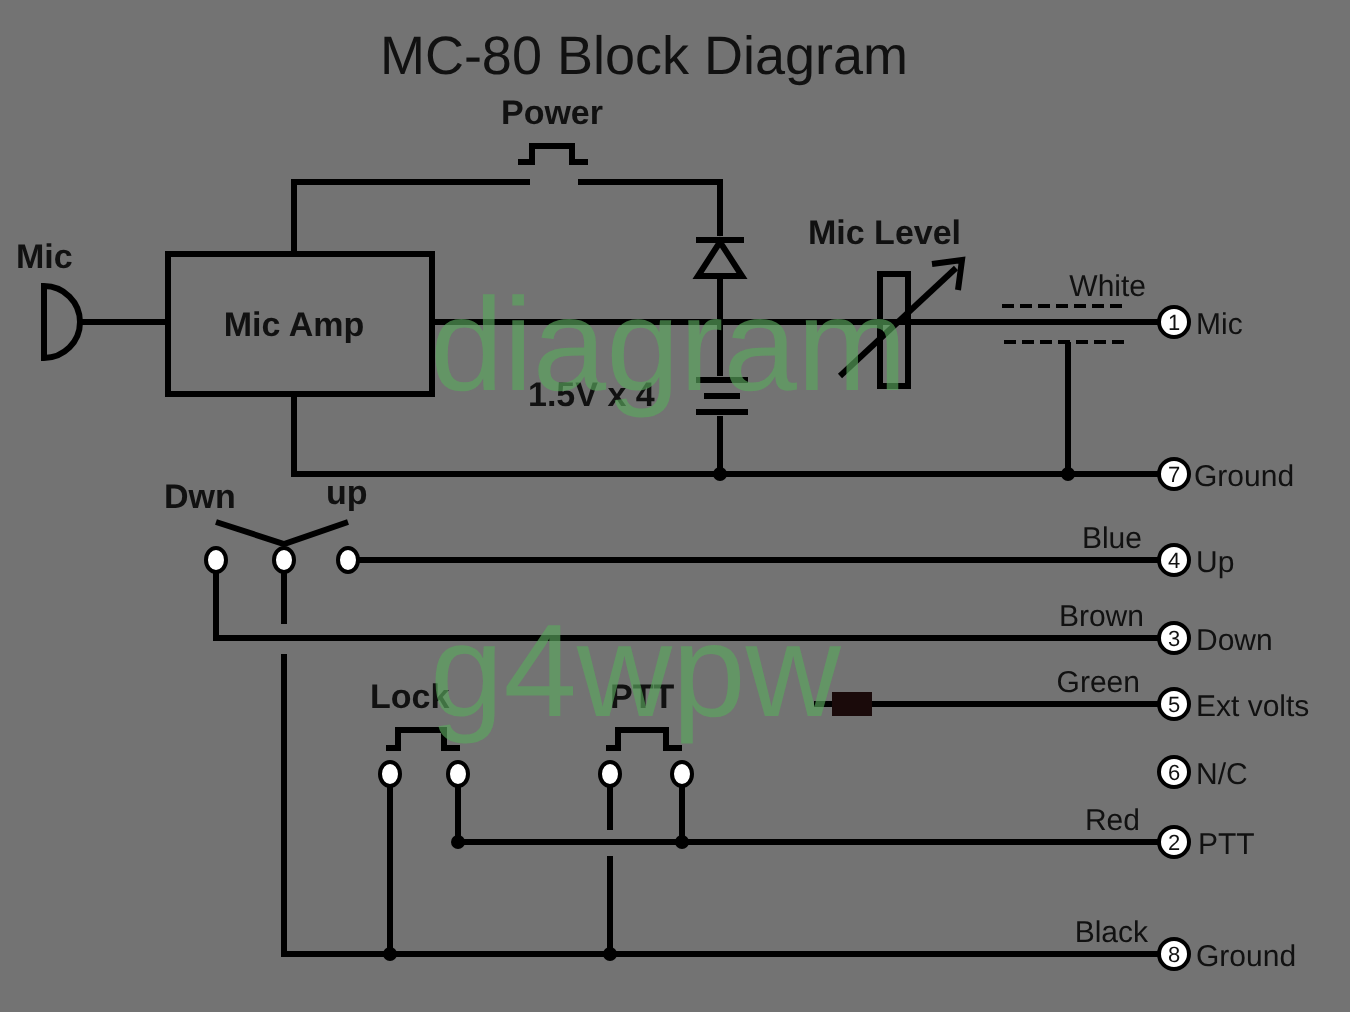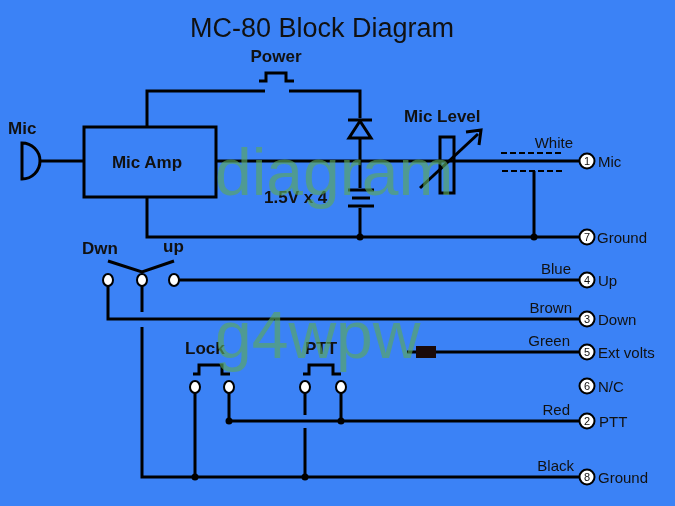--- a/index.html
+++ b/index.html
@@ -1,16 +1,16 @@
 <!DOCTYPE html>
 <html><head>
 <meta charset="utf-8">
 <style>
   html, body { margin: 0; padding: 0; background: #ffffff; }
-  #canvas { position: relative; width: 675px; height: 506px; overflow: hidden; background: #3b82f6; }
+  #canvas { position: relative; width: 675px; height: 506px; overflow: hidden; background: #737373; }
   svg { position: absolute; left: 0; top: 0; }
   .w { stroke: #000; stroke-width: 3; fill: none; stroke-linecap: butt; }
   .thin { stroke: #000; stroke-width: 2; fill: none; }
   .term { stroke: #000; stroke-width: 2; fill: #fff; }
   .dot { fill: #000; }
   .title { font-family: "Liberation Sans", sans-serif; font-size: 27px; fill: #111; }
   .bold { font-family: "Liberation Sans", sans-serif; font-weight: bold; font-size: 17px; fill: #111; }
   .lbl { font-family: "Liberation Sans", sans-serif; font-size: 15px; fill: #111; }
   .pin { font-family: "Liberation Sans", sans-serif; font-size: 11px; fill: #111; }
   .wm { font-family: "Liberation Sans", sans-serif; font-size: 66px; fill: #5aa85e; fill-opacity: 0.65; }

